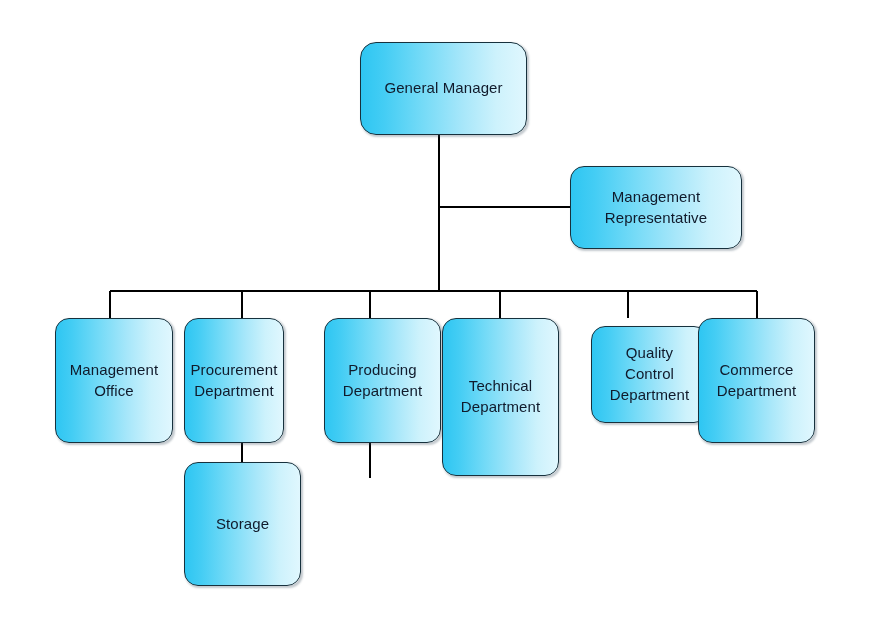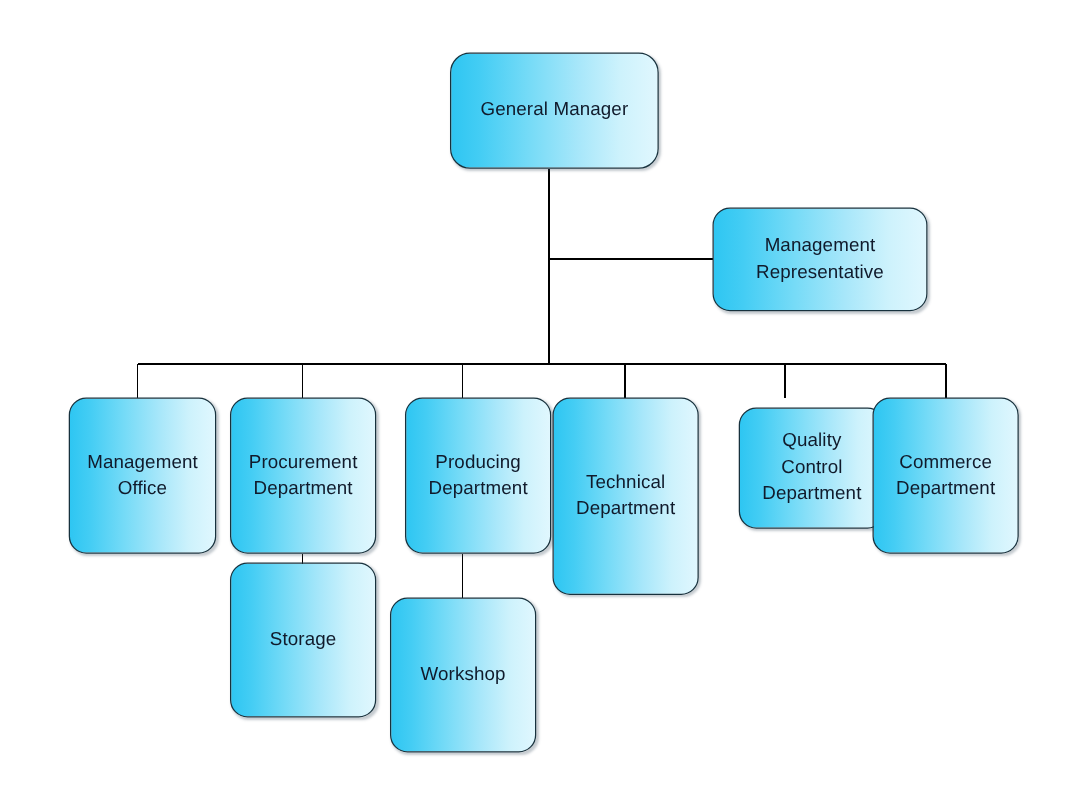--- a/index.html
+++ b/index.html
@@ -46,26 +46,26 @@
     box-shadow: 1.5px 1.5px 2px rgba(60, 80, 95, 0.30);
   }
   .node-label {
     display: block;
     padding: 0 6px;
     white-space: pre-line;
   }
   #node-general-manager { left: 360px; top: 42px;  width: 167px; height: 93px;  border-radius: 16px; }
   #node-management-representative { left: 570px; top: 166px; width: 172px; height: 83px; border-radius: 14px; }
   #node-management-office       { left: 55px;  top: 318px; width: 118px; height: 125px; }
-  #node-procurement-department  { left: 184px; top: 318px; width: 117px; height: 125px; }
+  #node-procurement-department  { left: 184px; top: 318px; width: 100px; height: 125px; }
   #node-producing-department    { left: 324px; top: 318px; width: 117px; height: 125px; }
   #node-technical-department    { left: 442px; top: 318px; width: 117px; height: 158px; }
   #node-quality-control-department { left: 570px; top: 326px; width: 117px; height: 97px; margin-left: 21px; }
   #node-commerce-department     { left: 698px; top: 318px; width: 117px; height: 125px; text-align: center; }
-  #node-storage  { left: 184px; top: 450px; width: 117px; height: 124px; }
+  #node-storage  { left: 184px; top: 462px; width: 117px; height: 124px; }
   #node-workshop { left: 312px; top: 478px; width: 117px; height: 124px; }
 </style>
 </head>
 <body>
 
 <div id="chart-canvas">
 
   <svg class="connector-layer" viewBox="0 0 872 638" width="872" height="638">
     <g stroke="#000000" stroke-width="1.4" fill="none" shape-rendering="crispEdges">
       <line x1="439" y1="135" x2="439" y2="291"></line>
@@ -119,17 +119,14 @@
 
   <div class="node" id="node-commerce-department">
     <span class="node-label">Commerce
 Department</span>
   </div>
 
   <div class="node" id="node-storage">
     <span class="node-label">Storage</span>
   </div>
 
-  <div class="node" id="node-workshop">
-    <span class="node-label">Workshop</span>
-  </div>
 
 </div>
 
 </body></html>

